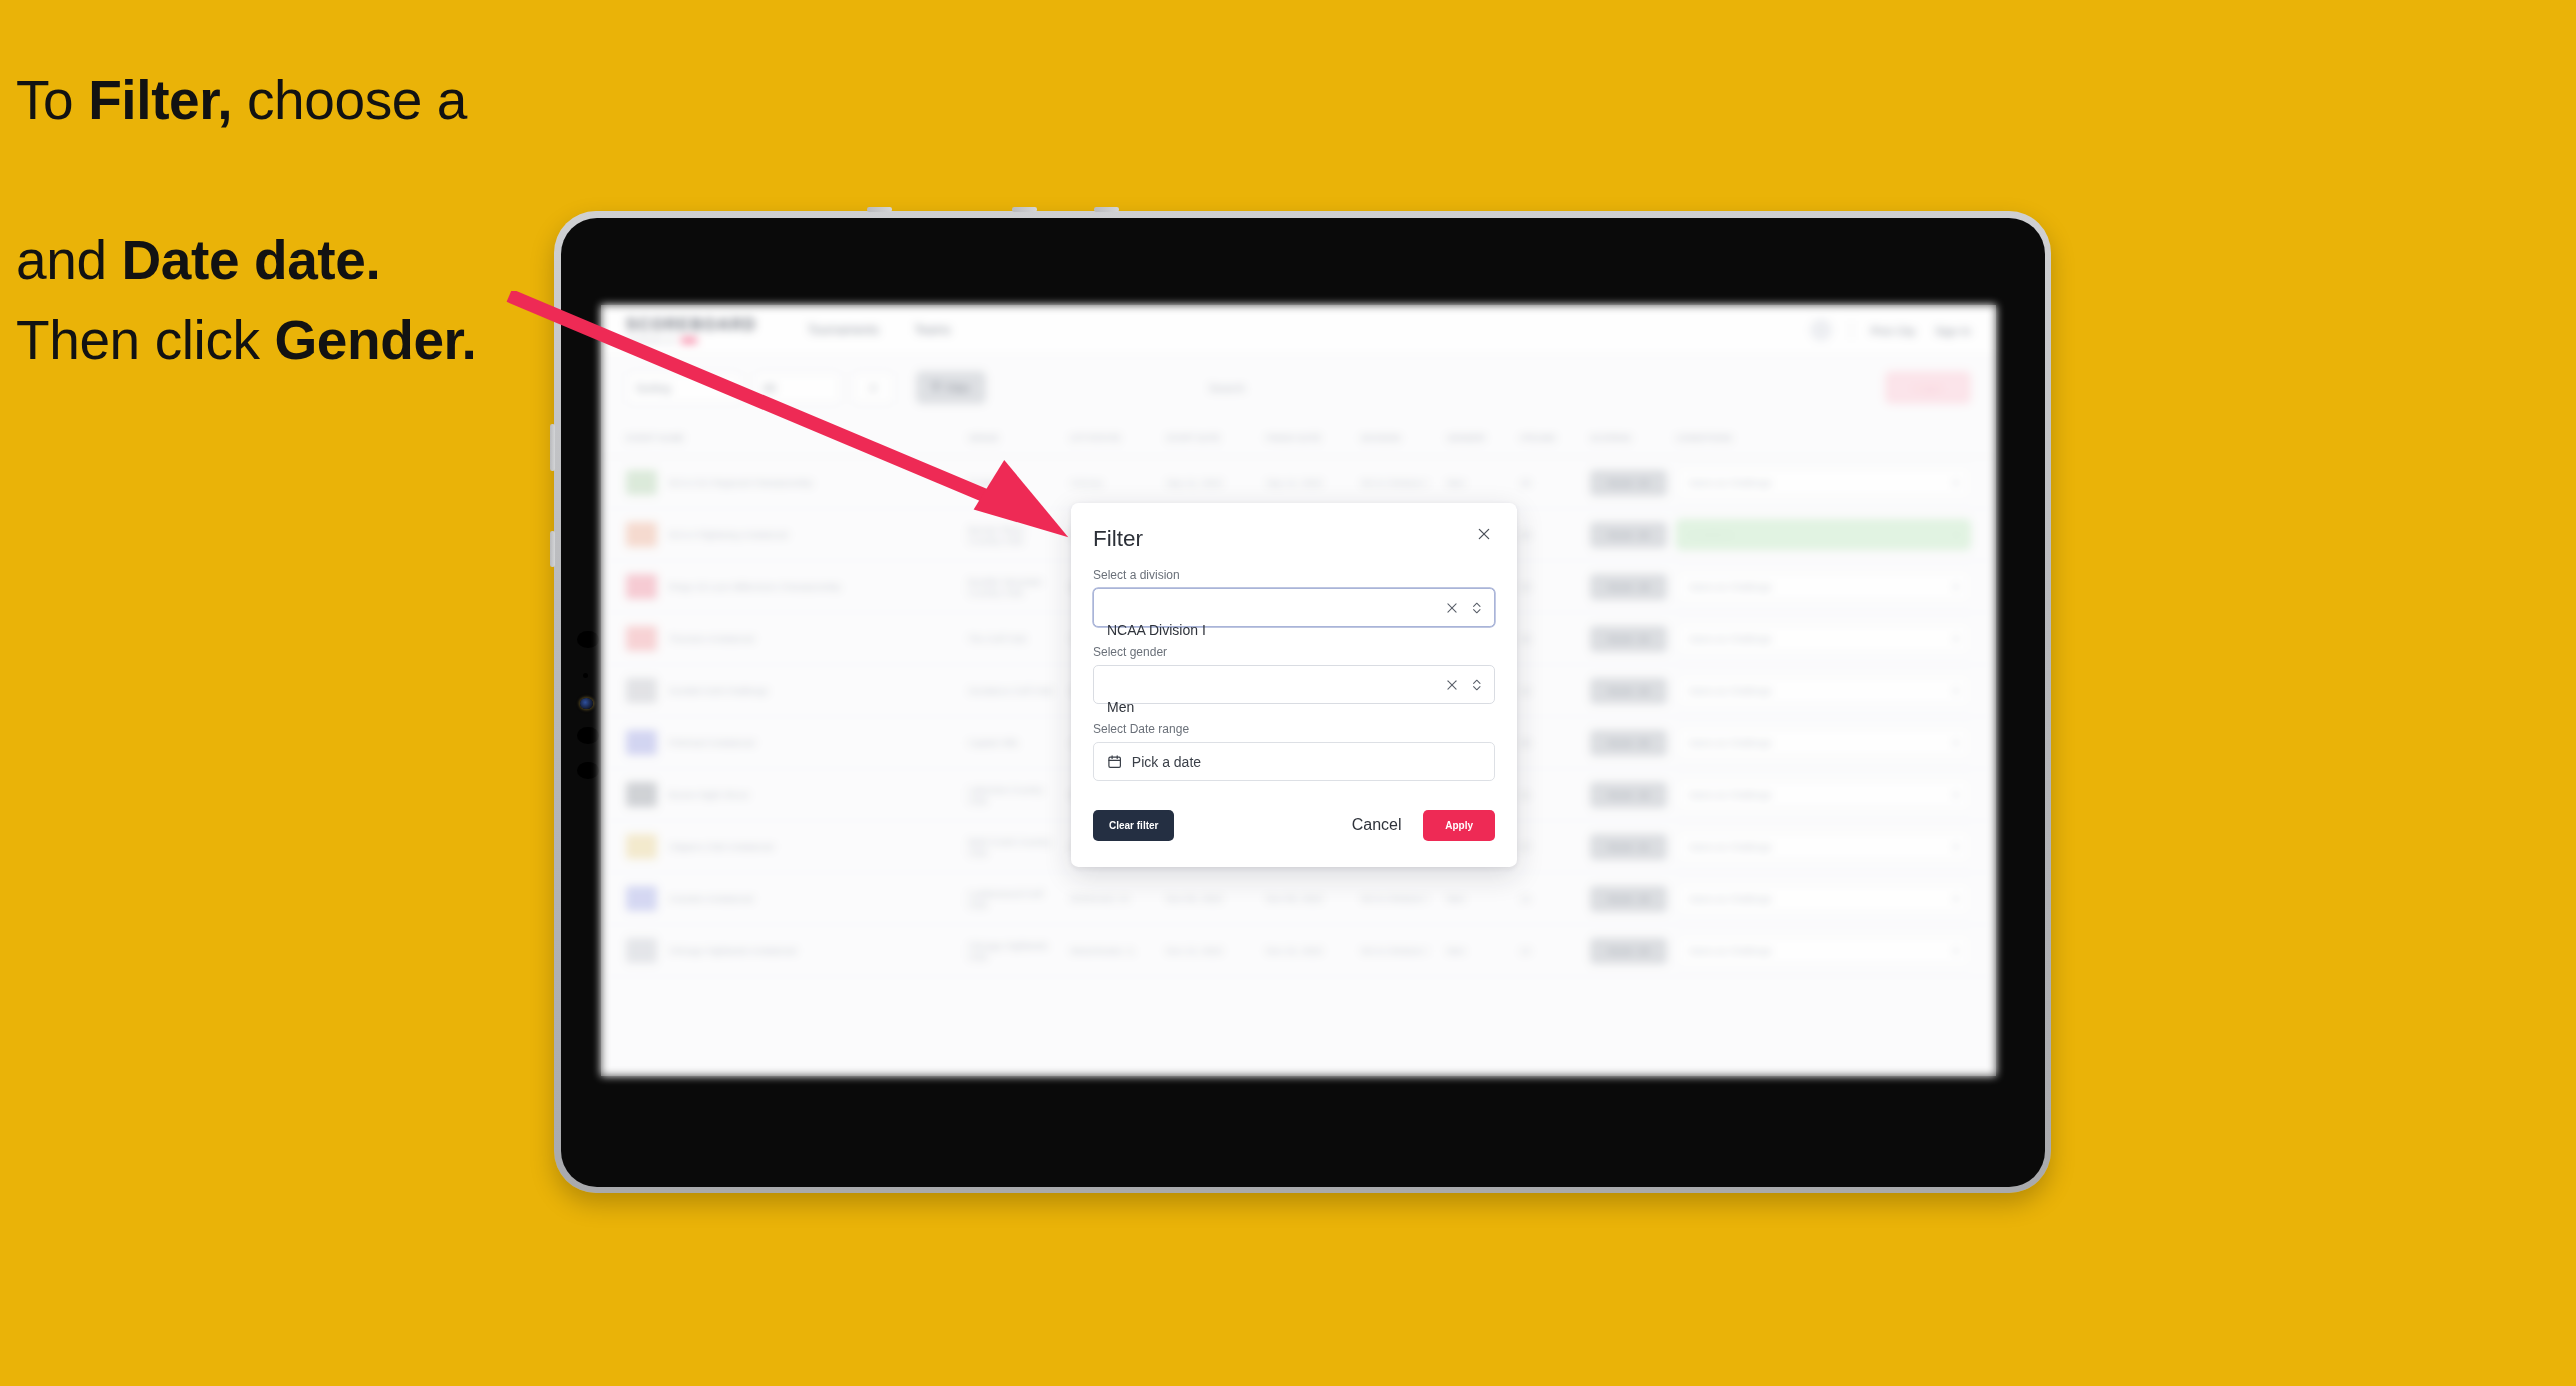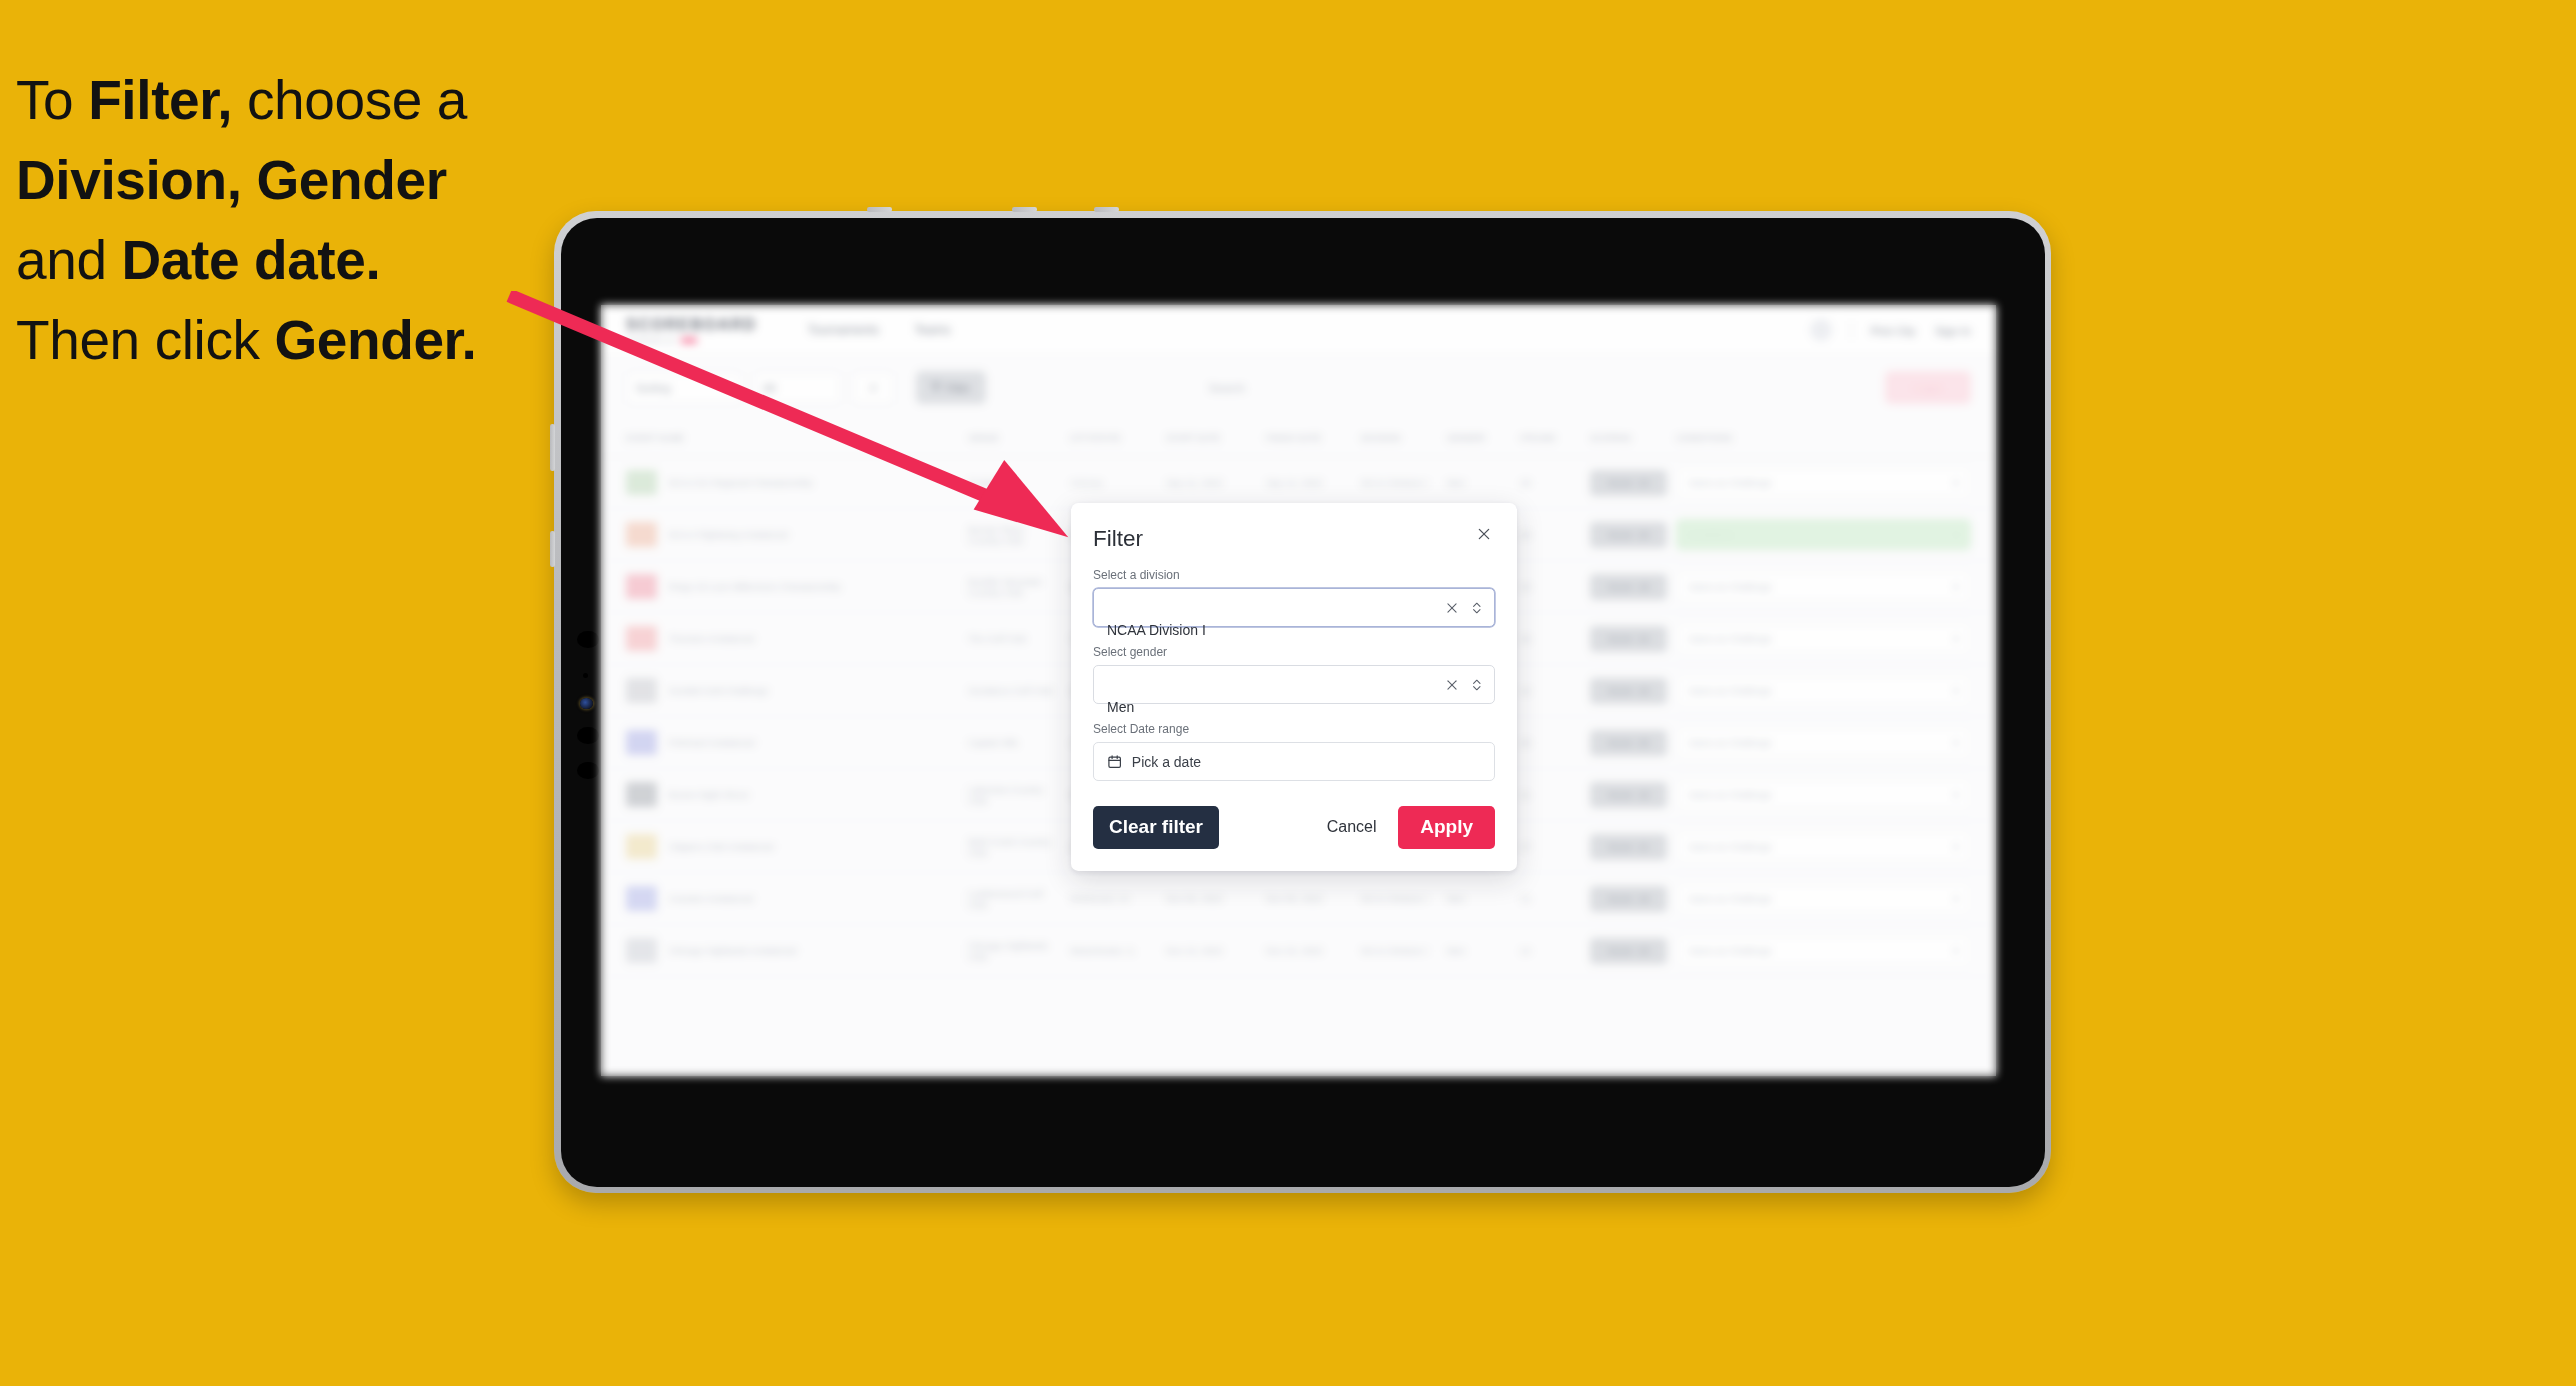--- a/index.html
+++ b/index.html
@@ -250,21 +250,21 @@
   .date-box svg { width: 15.3px; height: 15.3px; color: #3a3f48; flex: none; }
 
   .modal-actions {
     margin-top: 25px;
     display: flex;
     align-items: center;
   }
   .btn {
     border: none;
     border-radius: 5.1px;
-    font-size: 19px;
+    font-size: 10px;
     font-family: "Liberation Sans", sans-serif;
     cursor: pointer;
     font-weight: 700;
   }
   .btn-clear {
     background: #242f42;
     color: #ffffff;
     padding: 10.2px 16px;
   }
   .btn-cancel {
@@ -292,21 +292,21 @@
     pointer-events: none;
   }
 </style>
 </head>
 <body>
 
 <div id="stage">
 
   <div class="caption">
     <span>To </span><b>Filter,</b><span> choose a</span><br>
-    <b>Division, Gender</b><br>
+    <br>
     <span>and </span><b>Date date.</b><br>
     <span>Then click </span><b>Gender.</b>
   </div>
 
   <div id="device">
     <div class="side-btn top-a"></div>
     <div class="side-btn top-b"></div>
     <div class="side-btn top-c"></div>
     <div class="side-btn left-a"></div>
     <div class="side-btn left-b"></div>

